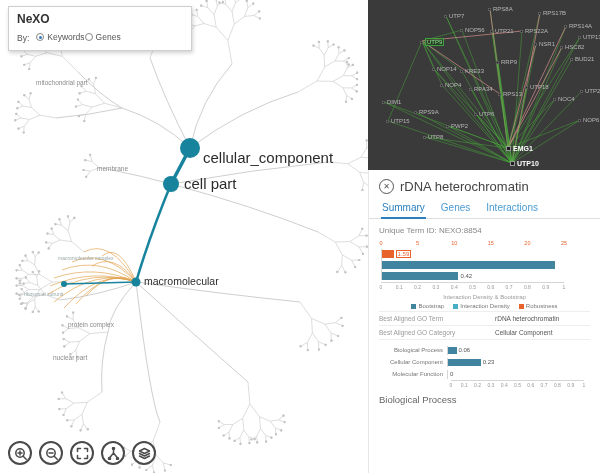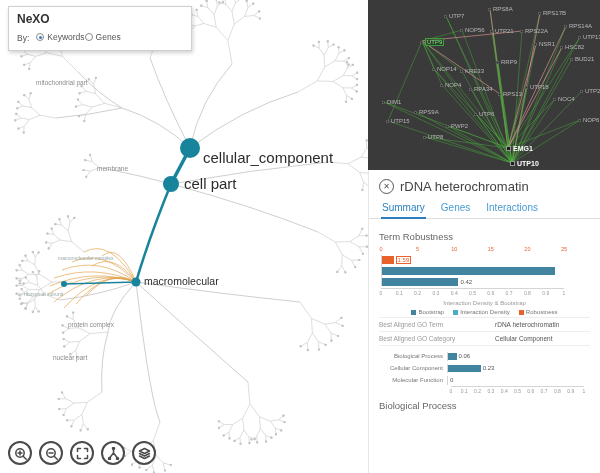--- a/index.html
+++ b/index.html
@@ -1043,22 +1043,25 @@
     <div id="detail-header">
       <span id="close-btn">✕</span>
       <span id="detail-title">rDNA heterochromatin</span>
     </div>
     <div id="tabs">
         <span class="tab active">Summary</span>
         <span class="tab">Genes</span>
         <span class="tab">Interactions</span>
       </div>
     <div id="detail-body">
-
-      <div class="sec-h">Term Robustness</div>
+      <div class="term-id">
+        <span>Unique Term ID:</span>
+        <span>NEXO:8854</span>
+      </div>
+
       <div id="rob-chart">
         <div class="rob-top-axis" id="rob-top-axis">
             <span style="left: 0%;">0</span>
             <span style="left: 20%;">5</span>
             <span style="left: 40%;">10</span>
             <span style="left: 60%;">15</span>
             <span style="left: 80%;">20</span>
             <span style="left: 100%;">25</span>
           </div>
         <div class="rob-bars" id="rob-bars">

